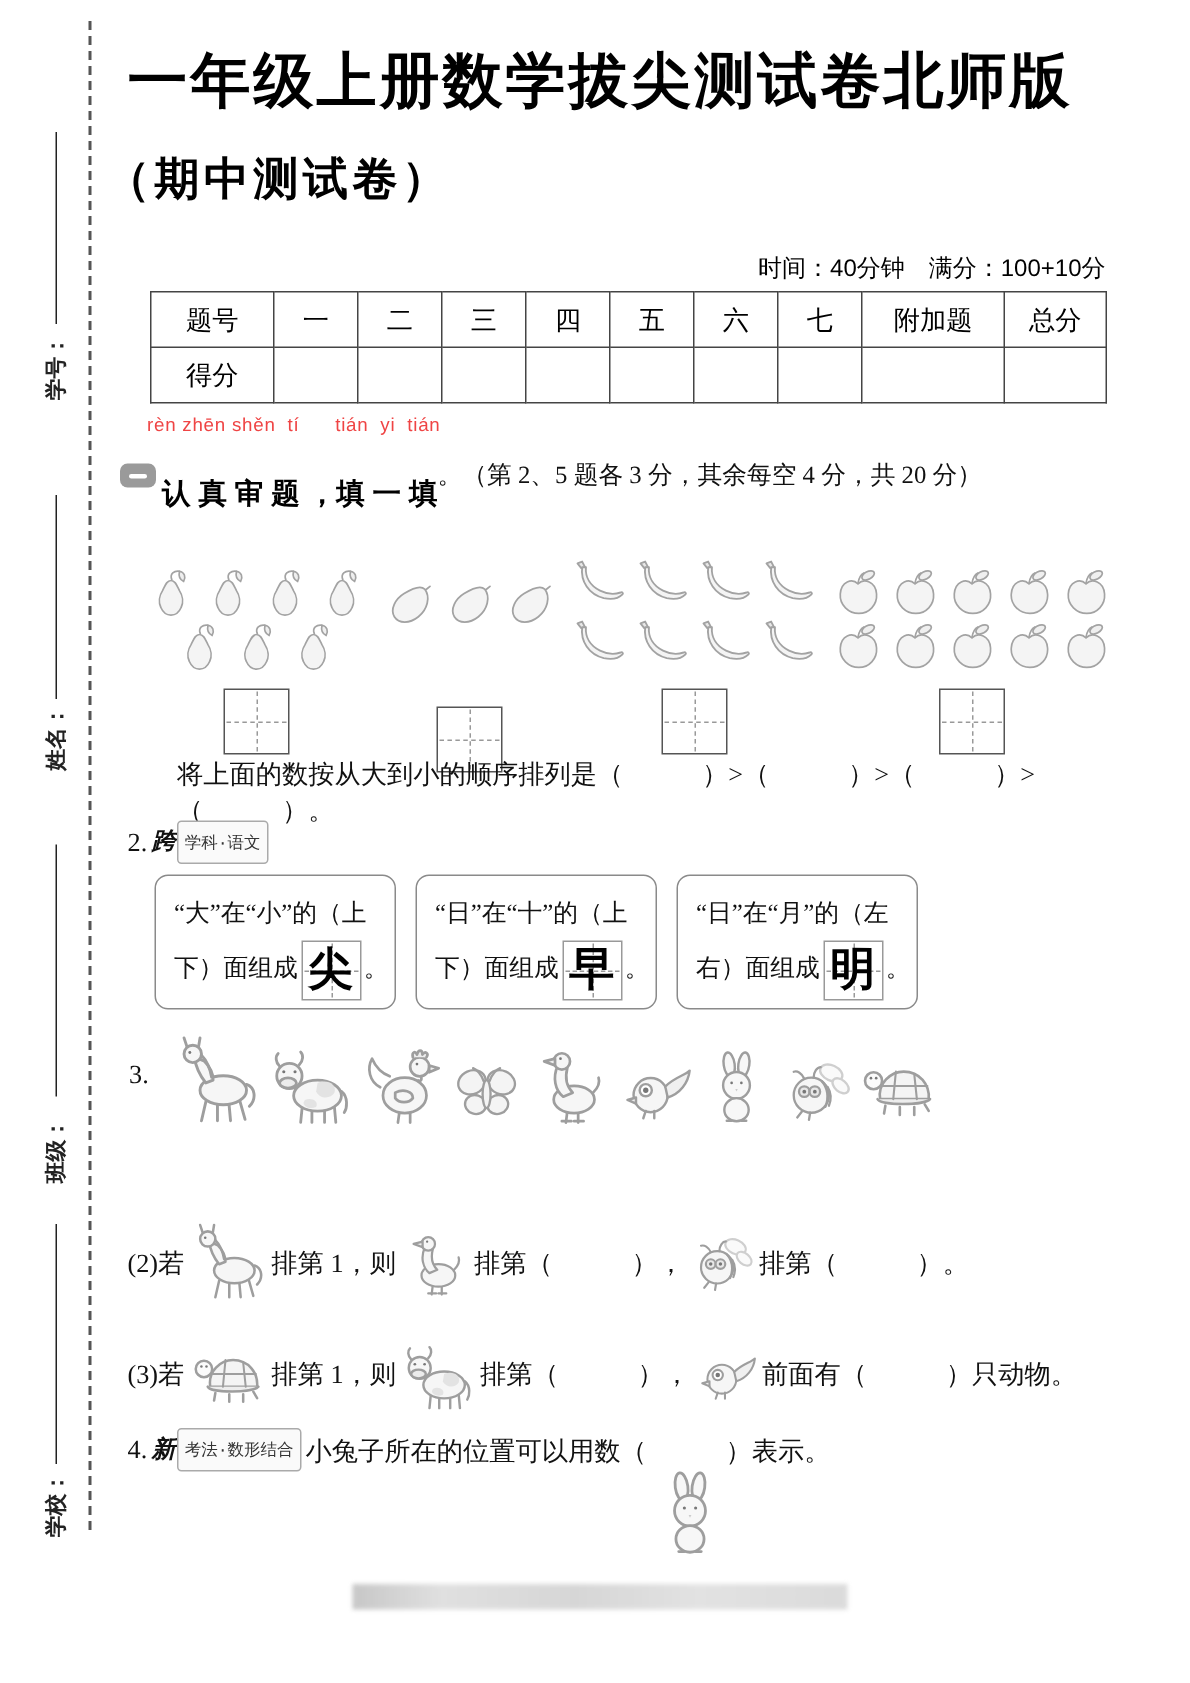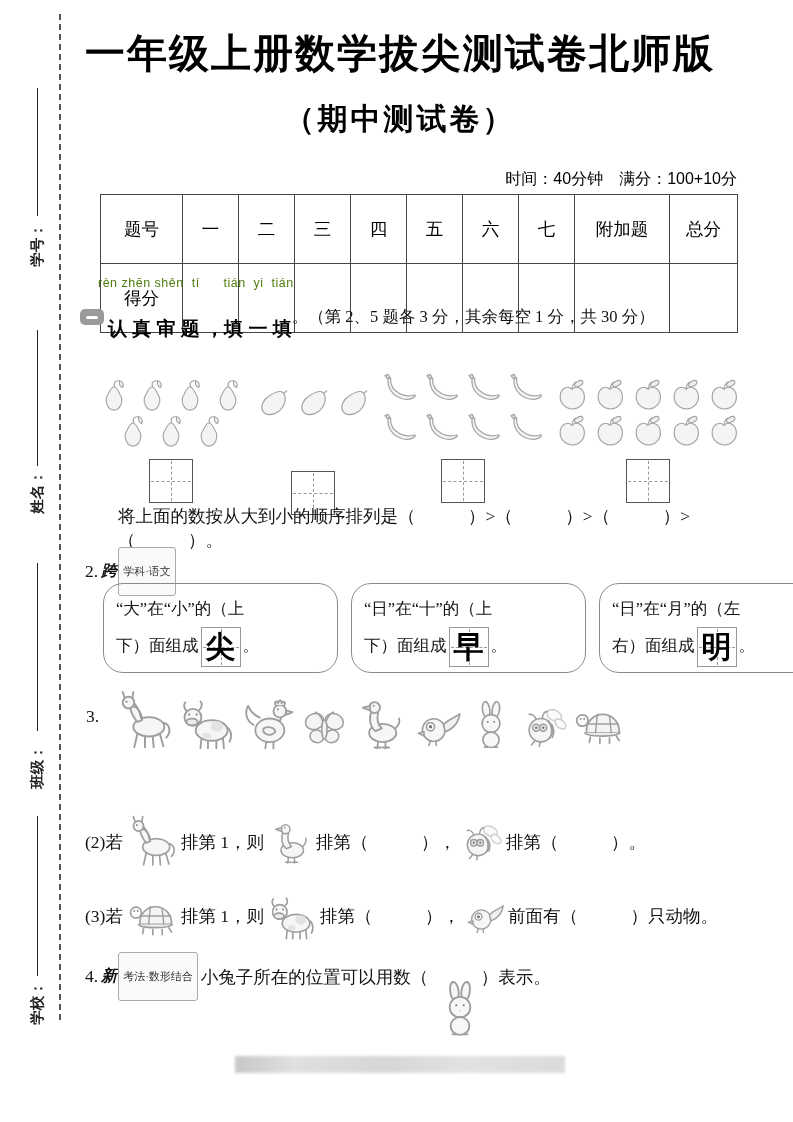--- a/index.html
+++ b/index.html
@@ -10,33 +10,33 @@
   .cutline{position:absolute;left:59px;top:14px;height:1006px;width:0;
            border-left:2.5px dashed #555;}
   .mline{position:absolute;left:37px;width:0;border-left:1.6px solid #222;}
   .mlabel{position:absolute;left:6px;width:64px;height:20px;text-align:center;
           transform:rotate(-90deg);font-size:14.5px;font-weight:bold;
           font-family:"Liberation Serif",serif;color:#222;}
 
   
   .title{position:absolute;left:70px;top:26px;width:660px;text-align:center;
          font-size:40px;font-weight:bold;letter-spacing:2px;color:#000;}
-  .subtitle{position:absolute;left:70px;top:99px;width:660px;text-align:center;
+  .subtitle{position:absolute;left:70px;top:99px;width:660px;text-align:left;
             font-size:30px;font-weight:bold;letter-spacing:3px;color:#000;}
   .meta{position:absolute;left:300px;top:169px;width:437px;text-align:right;
         font-size:16px;font-weight:normal;color:#000;}
 
   
   table.score{position:absolute;left:100px;top:194px;width:637px;
               border-collapse:collapse;table-layout:fixed;}
   table.score td{border:1.5px solid #444;height:36px;text-align:center;
-                 font-size:17.5px;color:#000;padding:16px;}
-
-  
-  .pinyin{position:absolute;left:98px;top:276px;font-size:12.5px;color:#4d7c0f;
+                 font-size:17.5px;color:#000;padding:0;}
+
+  
+  .pinyin{position:absolute;left:98px;top:276px;font-size:12.5px;color:#ef4444;
           white-space:pre;letter-spacing:0.5px;}
   .h1line{position:absolute;left:80px;top:292px;display:flex;align-items:center;}
   .sec-badge{width:24px;height:16px;background:#9a9a9a;border-radius:5px;
              position:relative;margin-right:4px;flex:0 0 auto;}
   .sec-badge::after{content:'';position:absolute;left:6px;right:6px;top:6.5px;
                     height:3px;background:#fff;border-radius:2px;}
   .h1bold{font-size:19px;font-weight:bold;white-space:pre;color:#000;margin-top:24px;}
   .h1note{font-size:16.5px;font-family:"Liberation Serif",serif;color:#111;}
 
   
@@ -63,27 +63,27 @@
   .tzg.small{width:38px;height:38px;border:1.3px solid #999;margin:0 2px;
              display:inline-block;vertical-align:middle;}
   .tzg .ch{position:absolute;inset:0;z-index:2;text-align:center;line-height:38px;
            font-size:30px;font-weight:bold;font-family:"Liberation Serif",serif;
            color:#000;}
 
   
   .tag{display:inline-flex;align-items:center;margin:0 3px;vertical-align:1px;}
   .tag .pfx{font-style:italic;font-weight:bold;font-size:16px;
             font-family:"Liberation Sans",sans-serif;margin-right:1px;}
-  .tag .box{font-size:11px;font-family:Liberation Serif, serif;
+  .tag .box{font-size:11px;font-family:Liberation Mono, monospace;
             border:1px solid #aaa;border-radius:3px;background:#fafafa;
-            padding:16px 4px;color:#333;}
+            padding:6px 4px;color:#333;}
 
   
   .cards{position:absolute;left:103px;top:583px;display:flex;gap:13px;}
-  .card{width:235px;height:90px;border:1.6px solid #8a8a8a;border-radius:20px;
+  .card{width:161px;height:90px;border:1.6px solid #8a8a8a;border-radius:9px;
         padding:7px 10px 5px 12px;box-sizing:border-box;
         font-size:16.5px;font-family:"Liberation Serif",serif;line-height:36px;
         white-space:nowrap;}
 
   
   .animals{position:absolute;left:112px;top:690px;display:flex;
            align-items:flex-end;}
   .animals svg{margin:0 1px;}
 
   
@@ -287,21 +287,21 @@
       <td></td>
       <td></td>
     </tr>
   </tbody>
     </table>
 
   <div class="pinyin">rèn zhēn shěn  tí      tián  yi  tián</div>
   <div class="h1line">
     <span class="sec-badge"></span>
     <span class="h1bold">认 真 审 题 ，填 一 填</span>
-    <span class="h1note">。（第 2、5 题各 3 分，其余每空 1 分，共 30 分）</span>
+    <span class="h1note">。（第 2、5 题各 3 分，其余每空 4 分，共 20 分）</span>
   </div>
 
   <div class="fruits">
       <div class="fruit-group">
         <div class="fruit-rows">
           <div class="fruit-row">
             <svg width="36" height="36" viewBox="0 0 64 64">
               <use href="#sym-pear"></use>
             </svg>
             <svg width="36" height="36" viewBox="0 0 64 64">

